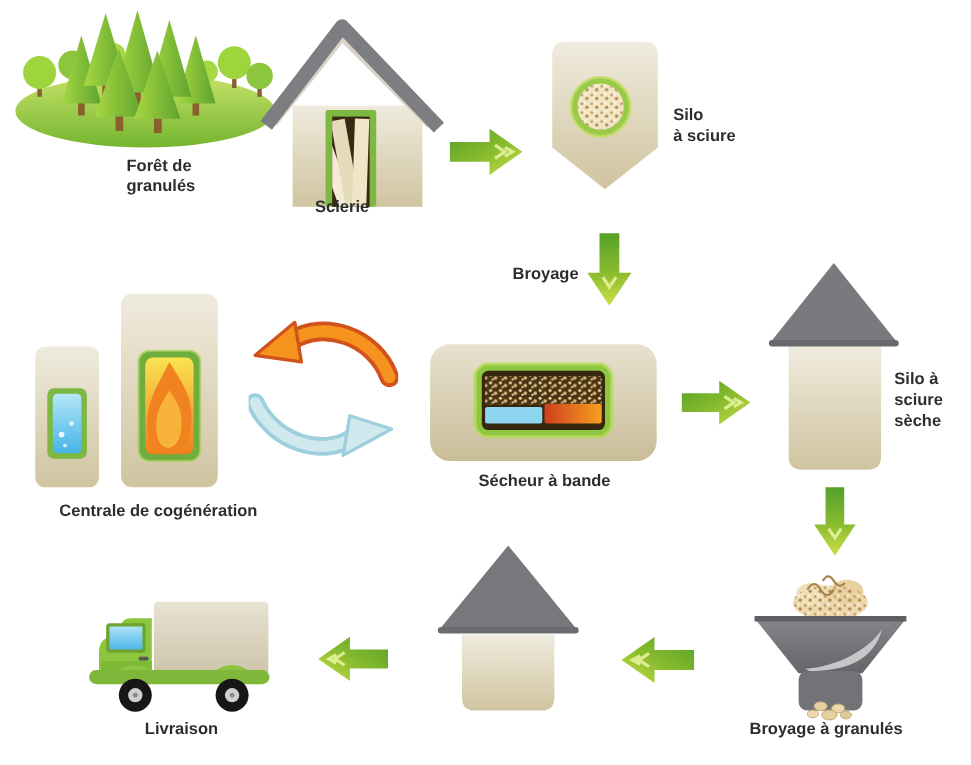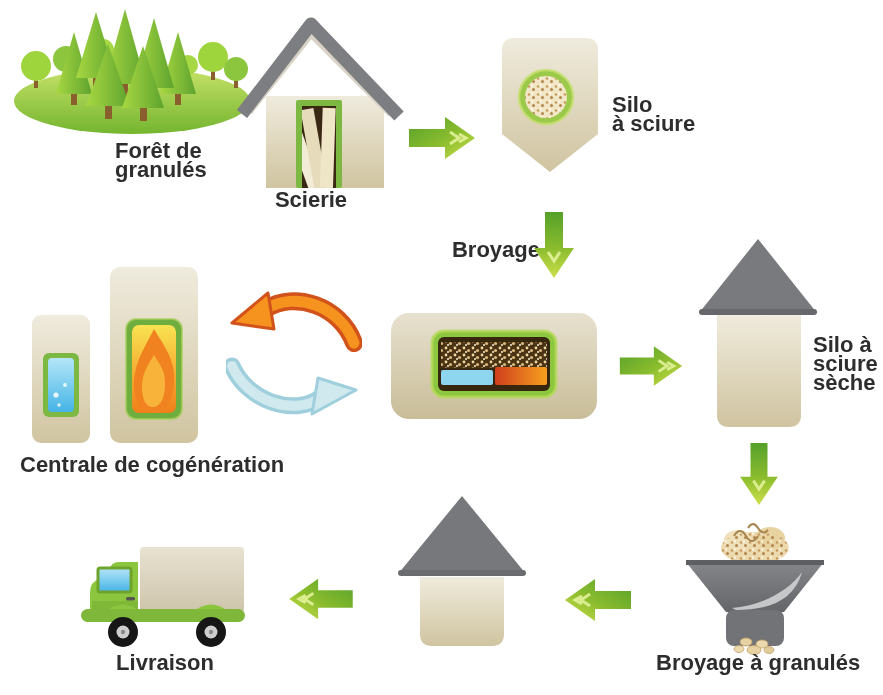--- a/index.html
+++ b/index.html
@@ -7,21 +7,21 @@
     position:relative;
     width:883px;height:695px;
     background:#ffffff;
     font-family:"Liberation Sans", sans-serif;
     overflow:hidden;
   }
   .node{position:absolute;}
   .lbl{
     position:absolute;
     font-weight:bold;
-    font-size:22px;
+    font-size:15px;
     line-height:19px;
     color:#2d2d2d;
     text-align:center;
     white-space:nowrap;
   }
   .lbl.left{text-align:left;}
   .lbl .line{display:block;}
 </style>
 </head>
 <body>
@@ -144,21 +144,21 @@
     <g>
       <rect x="60" y="92" width="46" height="88" rx="2" fill="#7cb842"></rect>
       <rect x="66" y="98" width="34" height="82" fill="#3a2912"></rect>
       <g clip-path="url(#doorClip)">
         <rect x="72" y="100" width="13" height="80" fill="#f2ecd6" transform="rotate(-20 78 178)"></rect>
         <rect x="78" y="100" width="13" height="80" fill="#e6dcbc" transform="rotate(-10 84 178)"></rect>
         <rect x="84" y="100" width="13" height="80" fill="#efe6c8" transform="rotate(2 90 178)"></rect>
       </g>
     </g>
   </svg>
-  <div class="lbl" style="left:248px;top:190px;width:126px">
+  <div class="lbl" style="left:248px;top:179px;width:126px">
     <span class="line">Scierie</span>
   </div>
 
   <svg class="node" style="left:406px;top:112px" width="72" height="52" viewBox="0 0 72 52">
     <polygon points="3,17 39,17 39,5 69,26 39,47 39,35 3,35" fill="url(#gArrowR)"></polygon>
     <path d="M44,20 l9,6 -9,6 M53,22 l7,4 -7,4" fill="none" stroke="#e8f4a0" stroke-width="3" opacity="0.85"></path>
   </svg>
 
   <svg class="node" style="left:500px;top:36px" width="100" height="140" viewBox="0 0 100 140">
     <path d="M14,2 H86 Q98,2 98,14 V98 L50,136 L2,98 V14 Q2,2 14,2 Z" fill="url(#gTan)"></path>
@@ -220,20 +220,23 @@
     <g>
       <rect x="42" y="20" width="124" height="66" rx="12" fill="#8dc63f"></rect>
       <rect x="42" y="20" width="124" height="66" rx="12" fill="none" stroke="#b5d95a" stroke-width="3" opacity="0.8"></rect>
       <rect x="48" y="26" width="112" height="54" rx="6" fill="#38270f"></rect>
       <rect x="51" y="31" width="106" height="26" fill="#4a3312"></rect>
       <rect x="51" y="31" width="106" height="26" fill="url(#patSaw)"></rect>
       <rect x="51" y="59" width="52" height="15" rx="2" fill="#8ed6f0"></rect>
       <rect x="105" y="56" width="52" height="18" rx="2" fill="url(#gRed)"></rect>
     </g>
   </svg>
+  <div class="lbl" style="left:396px;top:428px;width:198px">
+    <span class="line">Sécheur à bande</span>
+  </div>
 
   <svg class="node" style="left:617px;top:341px" width="68" height="50" viewBox="0 0 72 52">
     <polygon points="3,17 39,17 39,5 69,26 39,47 39,35 3,35" fill="url(#gArrowR)"></polygon>
     <path d="M44,20 l9,6 -9,6 M53,22 l7,4 -7,4" fill="none" stroke="#e8f4a0" stroke-width="3" opacity="0.85"></path>
   </svg>
 
   <svg class="node" style="left:697px;top:237px" width="122" height="192" viewBox="0 0 122 192">
     <path d="M20,78 H104 V178 Q104,190 92,190 H32 Q20,190 20,178 Z" fill="url(#gTan)"></path>
     <polygon points="61,2 2,76 120,76" fill="#797a7e"></polygon>
     <rect x="2" y="72" width="118" height="6" rx="3" fill="#67686c"></rect>

